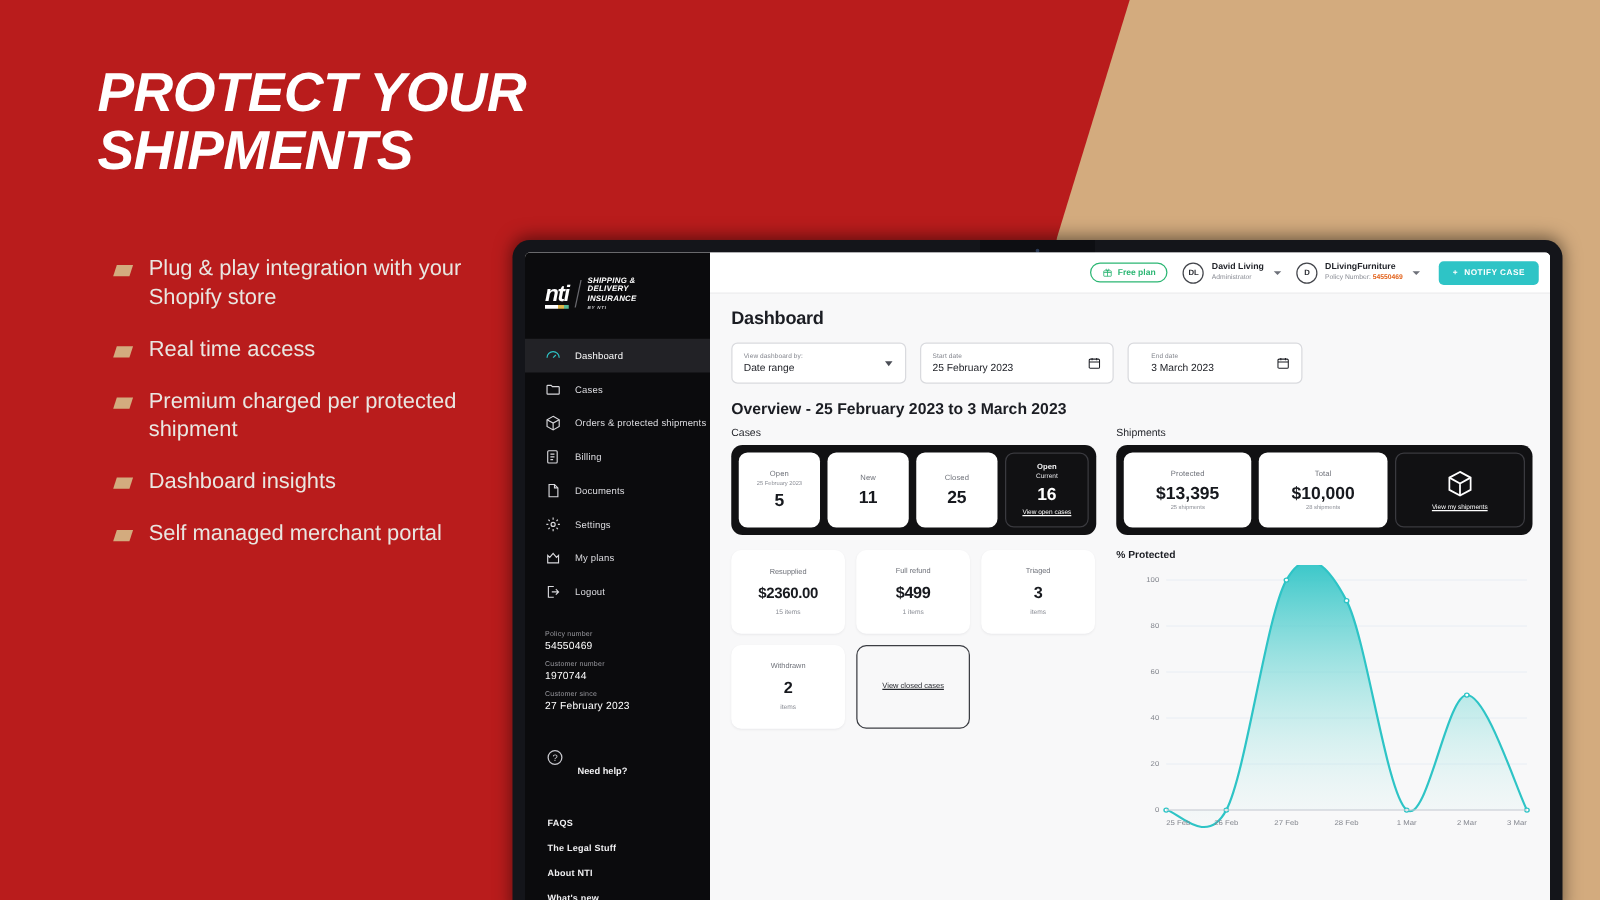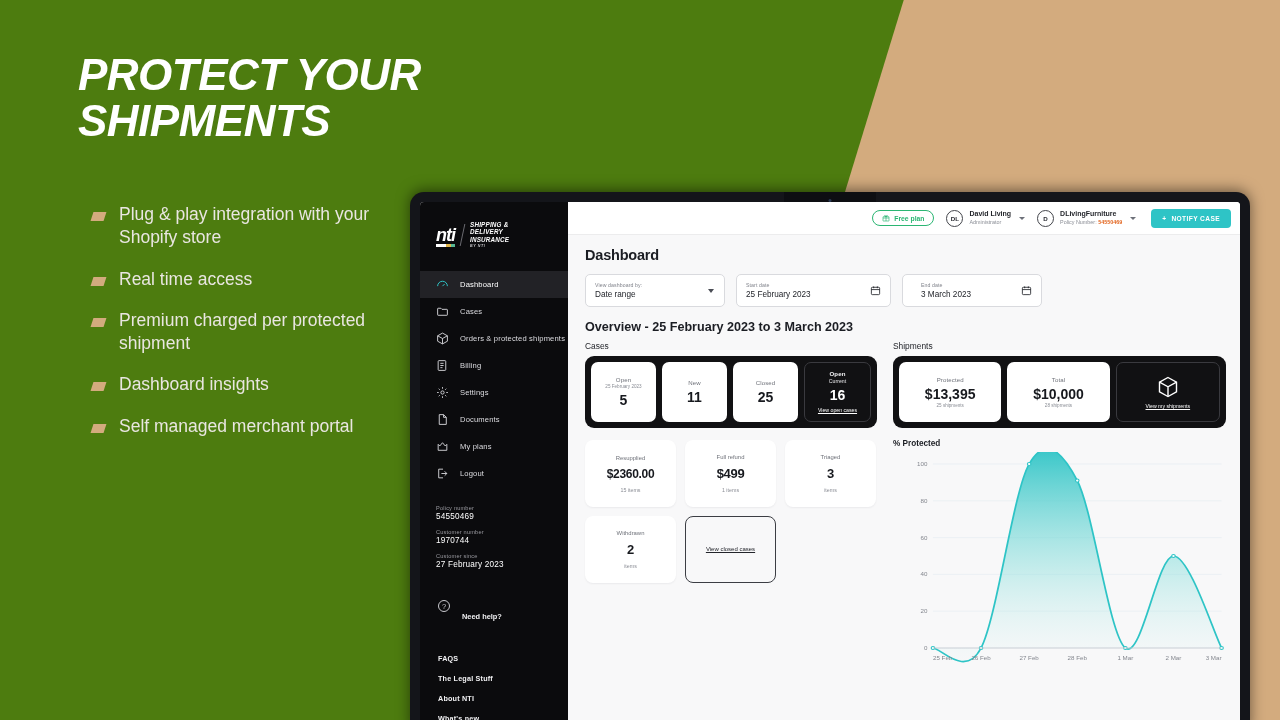--- a/index.html
+++ b/index.html
@@ -3,21 +3,21 @@
 <meta charset="utf-8">
 <style>
   * { box-sizing: border-box; margin: 0; padding: 0; }
   html, body {
     width: 1280px; height: 720px;
     overflow: hidden;
     font-family: "Liberation Sans", sans-serif;
   }
 
   
-  #stage { position: relative; width: 1280px; height: 720px; background: #4d7c0f; overflow: hidden; }
+  #stage { position: relative; width: 1280px; height: 720px; background: #b91c1c; overflow: hidden; }
   .bg-tan {
     position: absolute; top: 0; right: 0; width: 560px; height: 720px;
     background: #d3ab7e;
     clip-path: polygon(100% 0, 100% 100%, 38% 100%, 100% 0);
   }
   .bg-tan2 {
     position: absolute; top:0; left: 845px; width: 435px; height: 192px;
     background: #d3ab7e;
     clip-path: polygon(100% 0, 100% 100%, 0 100%, 13.5% 0);
   }
@@ -287,34 +287,34 @@
               <svg viewBox="0 0 24 24" fill="none" stroke="#d8d8dc" stroke-width="1.7">
                   <rect x="4" y="3" width="14" height="18" rx="1.5"></rect>
                   <path d="M8 8h6M8 12h6M8 16h4"></path>
                 </svg>
             </span>
             <span class="nav-label">Billing</span>
           </div>
           <div class="nav-item">
             <span class="nav-ico">
               <svg viewBox="0 0 24 24" fill="none" stroke="#d8d8dc" stroke-width="1.7">
+                  <path d="M6 3h8l5 5v13H6z"></path>
+                  <path d="M14 3v5h5"></path>
+                </svg>
+            </span>
+            <span class="nav-label">Documents</span>
+          </div>
+          <div class="nav-item">
+            <span class="nav-ico">
+              <svg viewBox="0 0 24 24" fill="none" stroke="#d8d8dc" stroke-width="1.7">
                   <circle cx="12" cy="12" r="3"></circle>
                   <path d="M12 2v3M12 19v3M2 12h3M19 12h3M5 5l2 2M17 17l2 2M19 5l-2 2M7 17l-2 2"></path>
                 </svg>
             </span>
             <span class="nav-label">Settings</span>
-          </div>
-          <div class="nav-item">
-            <span class="nav-ico">
-              <svg viewBox="0 0 24 24" fill="none" stroke="#d8d8dc" stroke-width="1.7">
-                  <path d="M6 3h8l5 5v13H6z"></path>
-                  <path d="M14 3v5h5"></path>
-                </svg>
-            </span>
-            <span class="nav-label">Documents</span>
           </div>
           <div class="nav-item">
             <span class="nav-ico">
               <svg viewBox="0 0 24 24" fill="none" stroke="#d8d8dc" stroke-width="1.7">
                   <path d="M4 8l3 3 5-6 5 6 3-3v11H4z"></path>
                 </svg>
             </span>
             <span class="nav-label">My plans</span>
           </div>
           <div class="nav-item">

